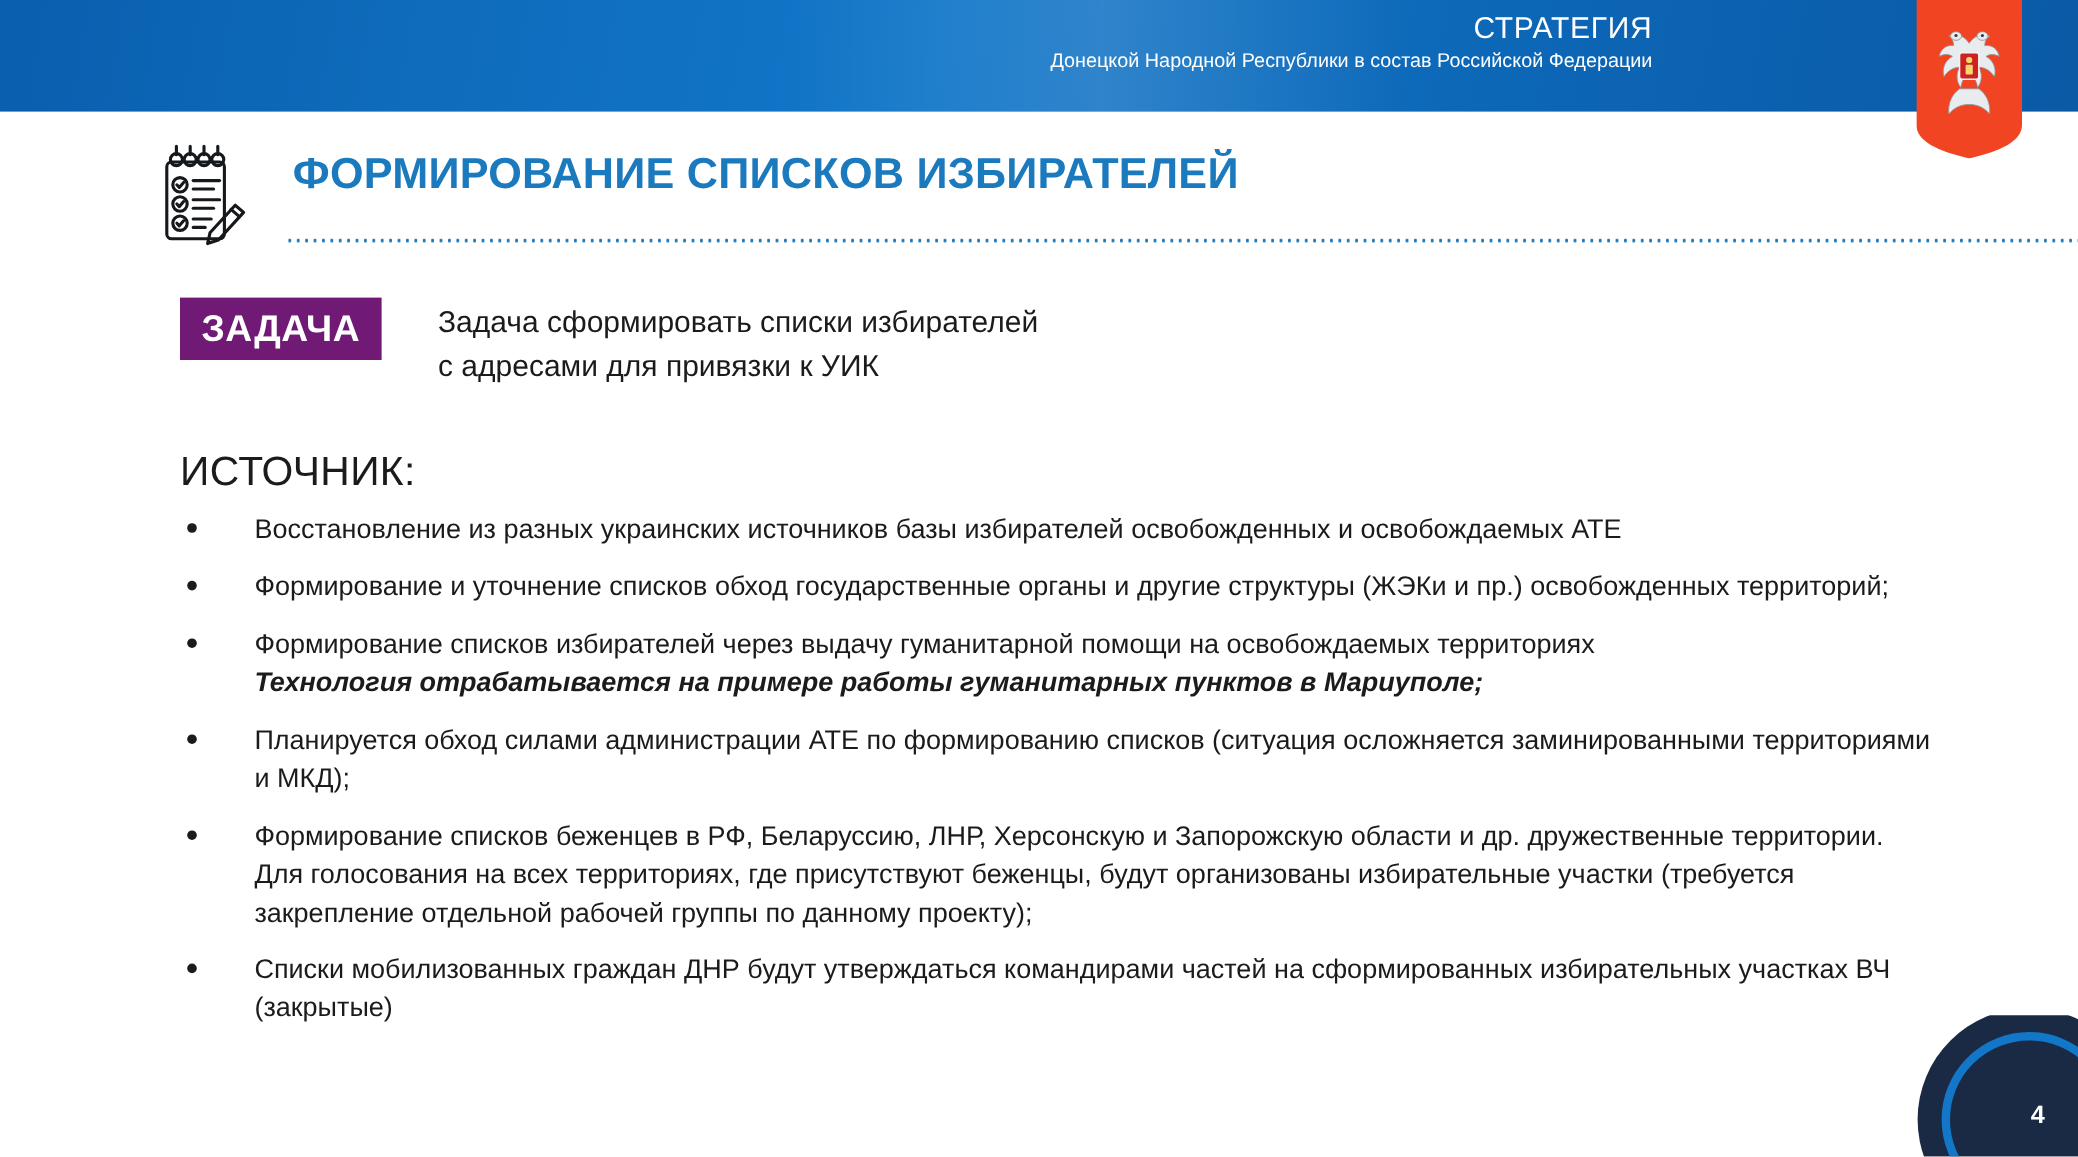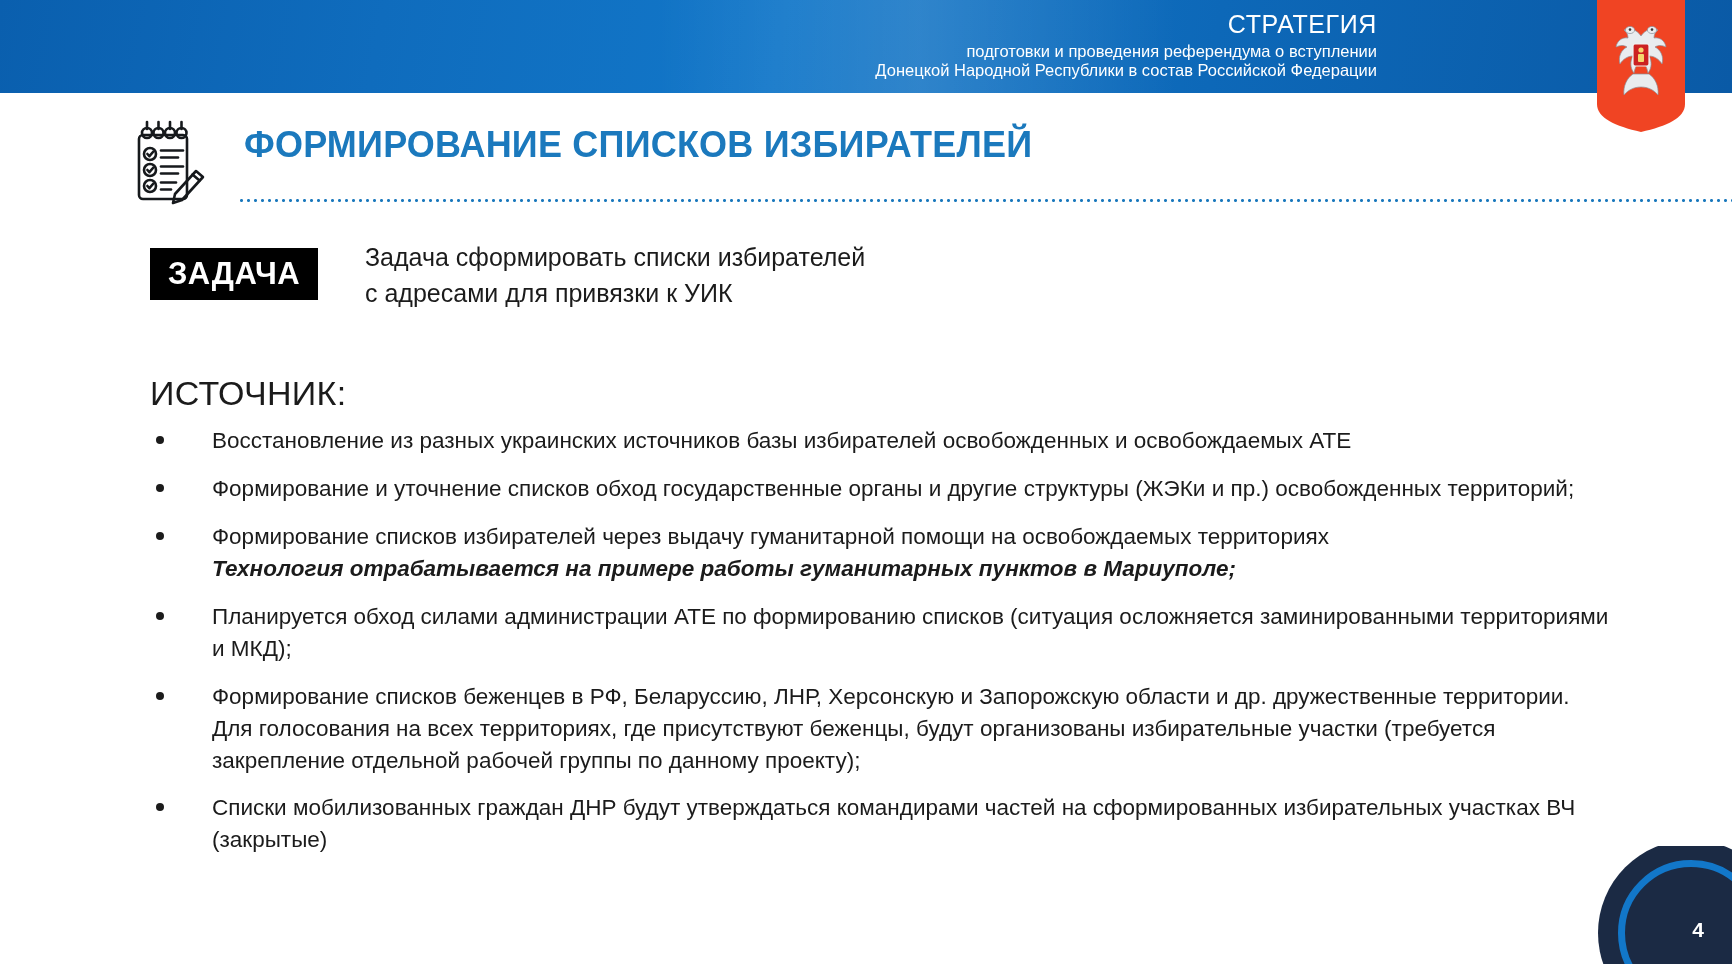--- a/index.html
+++ b/index.html
@@ -108,33 +108,33 @@
     top: 240px;
     left: 150px;
     width: 1440px;
     height: 72px;
   }
   .task-badge {
     position: absolute;
     left: 0; top: 8px;
     width: 168px;
     height: 52px;
-    background: #000000;
+    background: #701a75;
     color: #ffffff;
     font-size: 31px;
     font-weight: bold;
     letter-spacing: 0.5px;
     display: flex;
     align-items: center;
     justify-content: center;
   }
   .task-text {
     position: absolute;
     left: 215px;
-    top: 0px;
+    top: 12px;
     font-size: 25px;
     color: #1b1b1b;
     line-height: 1.42;
   }
   .task-text div { white-space: nowrap; }
 
   
   .source-heading {
     position: absolute;
     top: 374px;
@@ -214,21 +214,20 @@
 </style>
 </head>
 <body>
 
 <div class="slide">
 
   <div class="header">
     <div class="header-sheen"></div>
     <div class="header-text">
       <div class="header-title">СТРАТЕГИЯ</div>
-      <div class="header-sub">подготовки и проведения референдума о вступлении</div>
       <div class="header-sub">Донецкой Народной Республики в состав Российской Федерации</div>
     </div>
   </div>
 
   <div class="emblem">
     <svg viewBox="0 0 88 132" width="88" height="132">
       <path d="M0,0 H88 V104 C88,118 70,126 44,132 C18,126 0,118 0,104 Z" fill="#f04423"></path>
       <g fill="#e9ecef" stroke="#8d9199" stroke-width="0.7">
         <path d="M44,36 C40,30 33,27 27,30 C30,32 31,35 31,38 C25,37 20,41 19,47
                  C23,45 27,45 30,47 C24,50 21,57 23,64 C26,59 31,56 36,56

